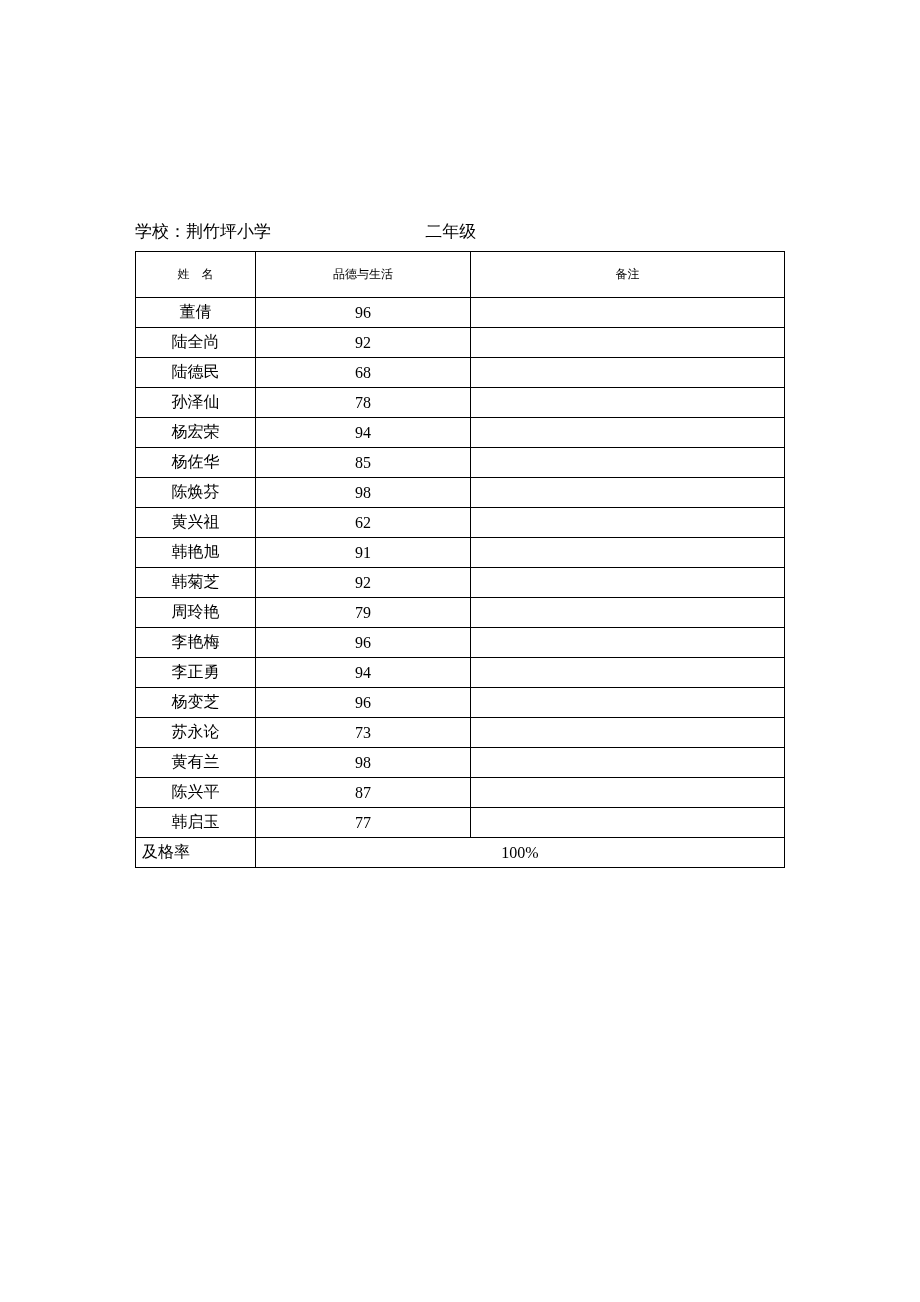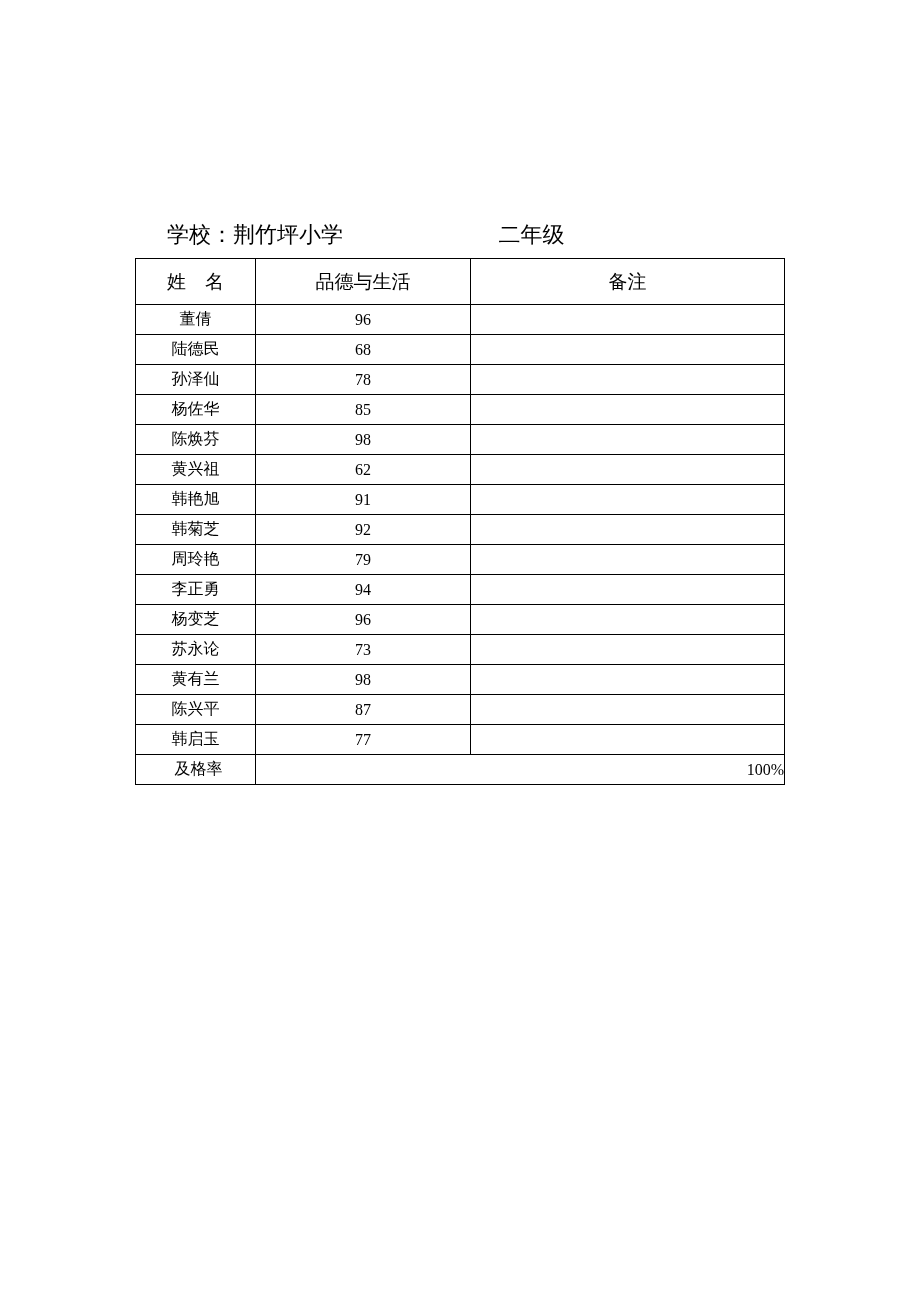--- a/index.html
+++ b/index.html
@@ -11,22 +11,21 @@
       background: #ffffff;
       font-family: "SimSun", "宋体", serif;
       font-size: 16px;
       color: #000;
       width: 920px;
       height: 1302px;
       padding: 220px 135px 0 135px;
     }
     .header-line {
       margin-bottom: 8px;
-      font-size: 22px;
-      margin-left: 32px;
+      font-size: 17px;
     }
     .header-school {
       display: inline-block;
     }
     .header-grade {
       display: inline-block;
       margin-left: 150px;
     }
     table {
       border-collapse: collapse;
@@ -34,35 +33,35 @@
       table-layout: fixed;
     }
     th, td {
       border: 1px solid #000;
       text-align: center;
       vertical-align: middle;
       font-weight: normal;
     }
     thead th {
       height: 46px;
-      font-size: 19px;
+      font-size: 12px;
     }
     tbody td {
       height: 30px;
       font-size: 16px;
     }
     .col-name { width: 120px; }
     .col-score { width: 215px; }
     .col-note { width: auto; }
     .footer-label {
-      text-align: center;
+      text-align: left;
       padding-left: 6px;
     }
     .footer-value {
-      text-align: right;
+      text-align: center;
     }
   </style>
 </head>
 <body>
 
 <div class="header-line">
   <span class="header-school">学校：荆竹坪小学</span>
   <span class="header-grade">二年级</span>
 </div>
 
@@ -79,27 +78,37 @@
       <th>备注</th>
     </tr>
   </thead>
   <tbody id="rows-body">
   <tr>
         <td>董倩</td>
         <td>96</td>
         <td></td>
       </tr>
       <tr>
+        <td>陆全尚</td>
+        <td>92</td>
+        <td></td>
+      </tr>
+      <tr>
         <td>陆德民</td>
         <td>68</td>
         <td></td>
       </tr>
       <tr>
         <td>孙泽仙</td>
         <td>78</td>
+        <td></td>
+      </tr>
+      <tr>
+        <td>杨宏荣</td>
+        <td>94</td>
         <td></td>
       </tr>
       <tr>
         <td>杨佐华</td>
         <td>85</td>
         <td></td>
       </tr>
       <tr>
         <td>陈焕芬</td>
         <td>98</td>
@@ -116,20 +125,25 @@
         <td></td>
       </tr>
       <tr>
         <td>韩菊芝</td>
         <td>92</td>
         <td></td>
       </tr>
       <tr>
         <td>周玲艳</td>
         <td>79</td>
+        <td></td>
+      </tr>
+      <tr>
+        <td>李艳梅</td>
+        <td>96</td>
         <td></td>
       </tr>
       <tr>
         <td>李正勇</td>
         <td>94</td>
         <td></td>
       </tr>
       <tr>
         <td>杨变芝</td>
         <td>96</td>

